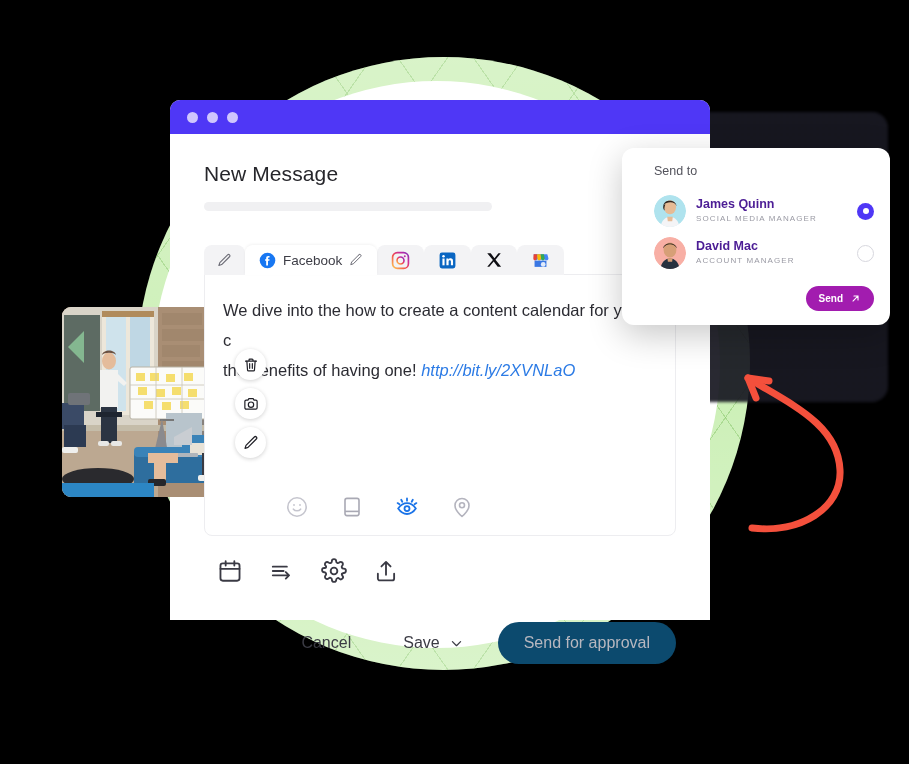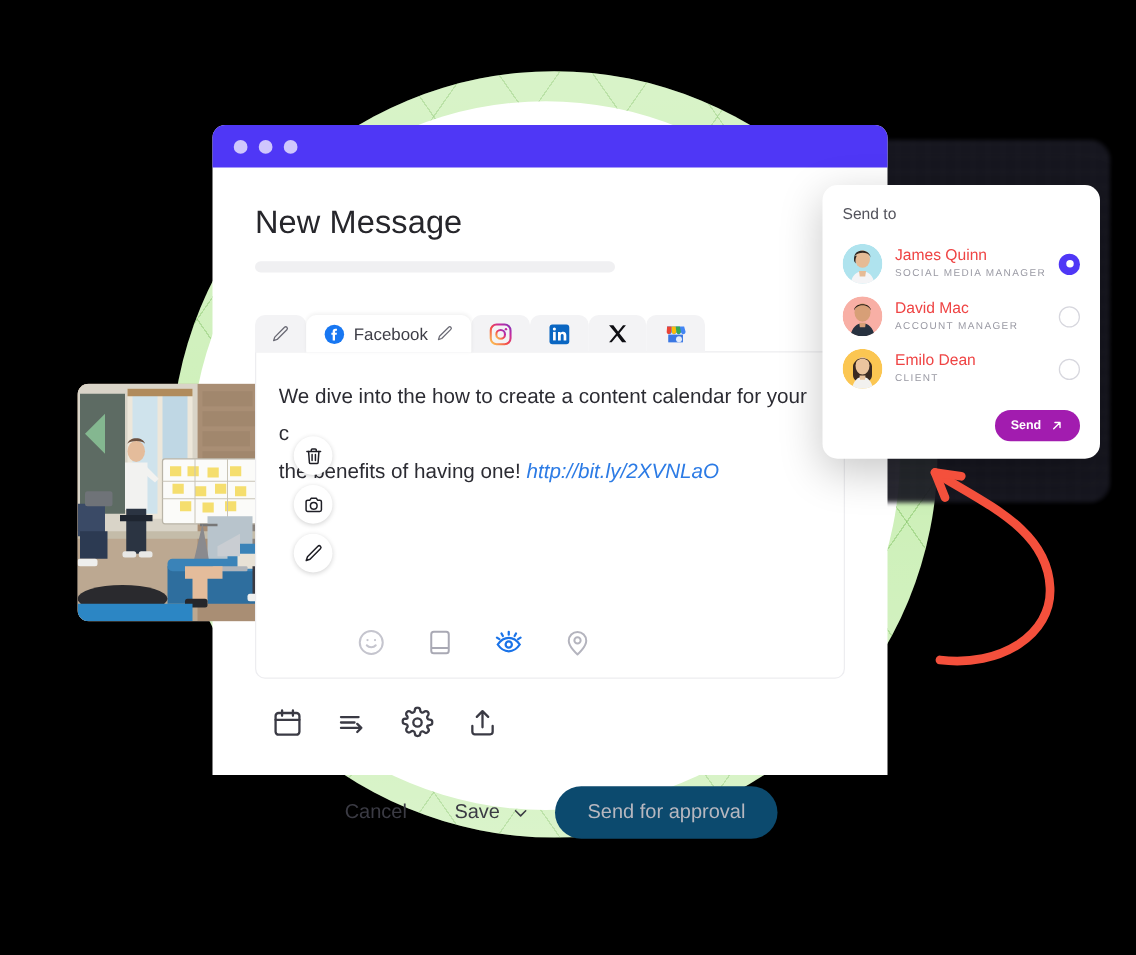--- a/index.html
+++ b/index.html
@@ -69,21 +69,21 @@
     height: 34px;
     background: #4F37F6;
     border-radius: 10px 10px 0 0;
     display: flex; align-items: center;
     padding-left: 17px; gap: 9px;
   }
   .dot { width: 11px; height: 11px; border-radius: 50%; background: #CFC6FD; }
 
   .win-body { padding: 28px 34px 0 34px; position: relative; }
   .page-title {
-    font-size: 26px; color: #26262B; letter-spacing: .1px;
+    font-size: 21px; color: #26262B; letter-spacing: .1px;
     font-weight: 400;
   }
   .subject-bar {
     margin-top: 16px;
     width: 288px; height: 9px; border-radius: 6px;
     background: #F0F0F2;
   }
 
   
   .composer { margin-top: 34px; position: relative; }
@@ -136,22 +136,22 @@
 
   
   .bottom-tools {
     display: flex; align-items: center; gap: 26px;
     padding: 22px 0 0 13px;
   }
   .bottom-tools .ic { width: 26px; height: 26px; display: block; }
 
   
   .actions {
-    display: flex; align-items: center; justify-content: center;
-    gap: 6px;
+    display: flex; align-items: center; justify-content: flex-end;
+    gap: 20px;
     padding-top: 38px;
   }
   .btn-text {
     font-size: 16px; color: #3B3B44; padding: 10px 18px;
     background: none; border: none; font-family: inherit;
   }
   .btn-save {
     display: flex; align-items: center; gap: 9px;
     font-size: 16px; color: #3B3B44; padding: 10px 14px;
     background: none; border: none; font-family: inherit;
@@ -182,42 +182,42 @@
     width: 31px; height: 31px; border-radius: 50%;
     background: #FFFFFF;
     box-shadow: 0 1px 4px rgba(0,0,0,.18);
     display: flex; align-items: center; justify-content: center;
   }
   .round-btn svg { width: 16px; height: 16px; display: block; }
 
   
   .popover {
     position: absolute;
-    left: 658px; top: 148px;
-    width: 222px;
+    left: 622px; top: 148px;
+    width: 268px;
     background: #FFFFFF;
     border-radius: 12px;
     box-shadow: 0 10px 34px rgba(0,0,0,.22);
-    padding: 16px 16px 14px 16px;
+    padding: 16px 16px 14px 32px;
     z-index: 8;
   }
   .popover-title {
     font-size: 12.5px; color: #53535C; margin-bottom: 12px;
   }
   .recipient {
     display: flex; align-items: center; gap: 10px;
     padding: 5px 0;
   }
   .avatar {
     width: 32px; height: 32px; border-radius: 50%;
     flex: 0 0 32px; overflow: hidden; position: relative;
   }
   .avatar svg { display:block; width:100%; height:100%; }
   .rec-meta { flex: 1 1 auto; min-width: 0; }
-  .rec-name { font-size: 12.5px; color: #ef4444; font-weight: 400; line-height: 15px; }
+  .rec-name { font-size: 12.5px; color: #4c1d95; font-weight: 700; line-height: 15px; }
   .rec-role {
     font-size: 8px; color: #9A9AA4; letter-spacing: 1.1px;
     line-height: 13px; text-transform: uppercase;
   }
   .radio {
     width: 17px; height: 17px; border-radius: 50%;
     border: 1.4px solid #D7D7DE; flex: 0 0 17px;
     background: #fff;
   }
   .radio.on {
@@ -533,37 +533,20 @@
           <path d="M13.4 21.2h5.2l-.5 3.6h-4.2z" fill="#D79F77"></path>
         </svg>
       </div>
       <div class="rec-meta">
         <div class="rec-name">David Mac</div>
         <div class="rec-role">ACCOUNT MANAGER</div>
       </div>
       <div class="radio"></div>
     </div>
 
-    <div class="recipient">
-      <div class="avatar">
-        <svg viewBox="0 0 32 32">
-          <circle cx="16" cy="16" r="16" fill="#FBC652"></circle>
-          <path d="M8.4 14c0-7 15.2-7 15.2 0v7c0 4-3.4 6-7.6 6s-7.6-2-7.6-6z" fill="#3A2A22"></path>
-          <ellipse cx="16" cy="13.6" rx="5.6" ry="7" fill="#EBC49E"></ellipse>
-          <path d="M9.6 12.6c0-6.6 12.8-6.6 12.8 0-1.6-3.4-4-4.6-6.4-4.6s-4.8 1.2-6.4 4.6z" fill="#3A2A22"></path>
-          <path d="M7.6 32c1-6.6 5-9.6 8.4-9.6s7.4 3 8.4 9.6z" fill="#F2F1EF"></path>
-          <path d="M13.6 21.4h4.8l-.4 3.4h-4z" fill="#EBC49E"></path>
-        </svg>
-      </div>
-      <div class="rec-meta">
-        <div class="rec-name">Emilo Dean</div>
-        <div class="rec-role">CLIENT</div>
-      </div>
-      <div class="radio"></div>
-    </div>
 
     <div class="popover-foot">
       <button class="send-btn">
         <span>Send</span>
         <svg width="11" height="11" viewBox="0 0 24 24" fill="none" stroke="#FFFFFF" stroke-width="2.4" stroke-linecap="round" stroke-linejoin="round">
           <path d="M6.5 17.5L17.5 6.5M8.6 6.5h8.9v8.9"></path>
         </svg>
       </button>
     </div>
   </div>

